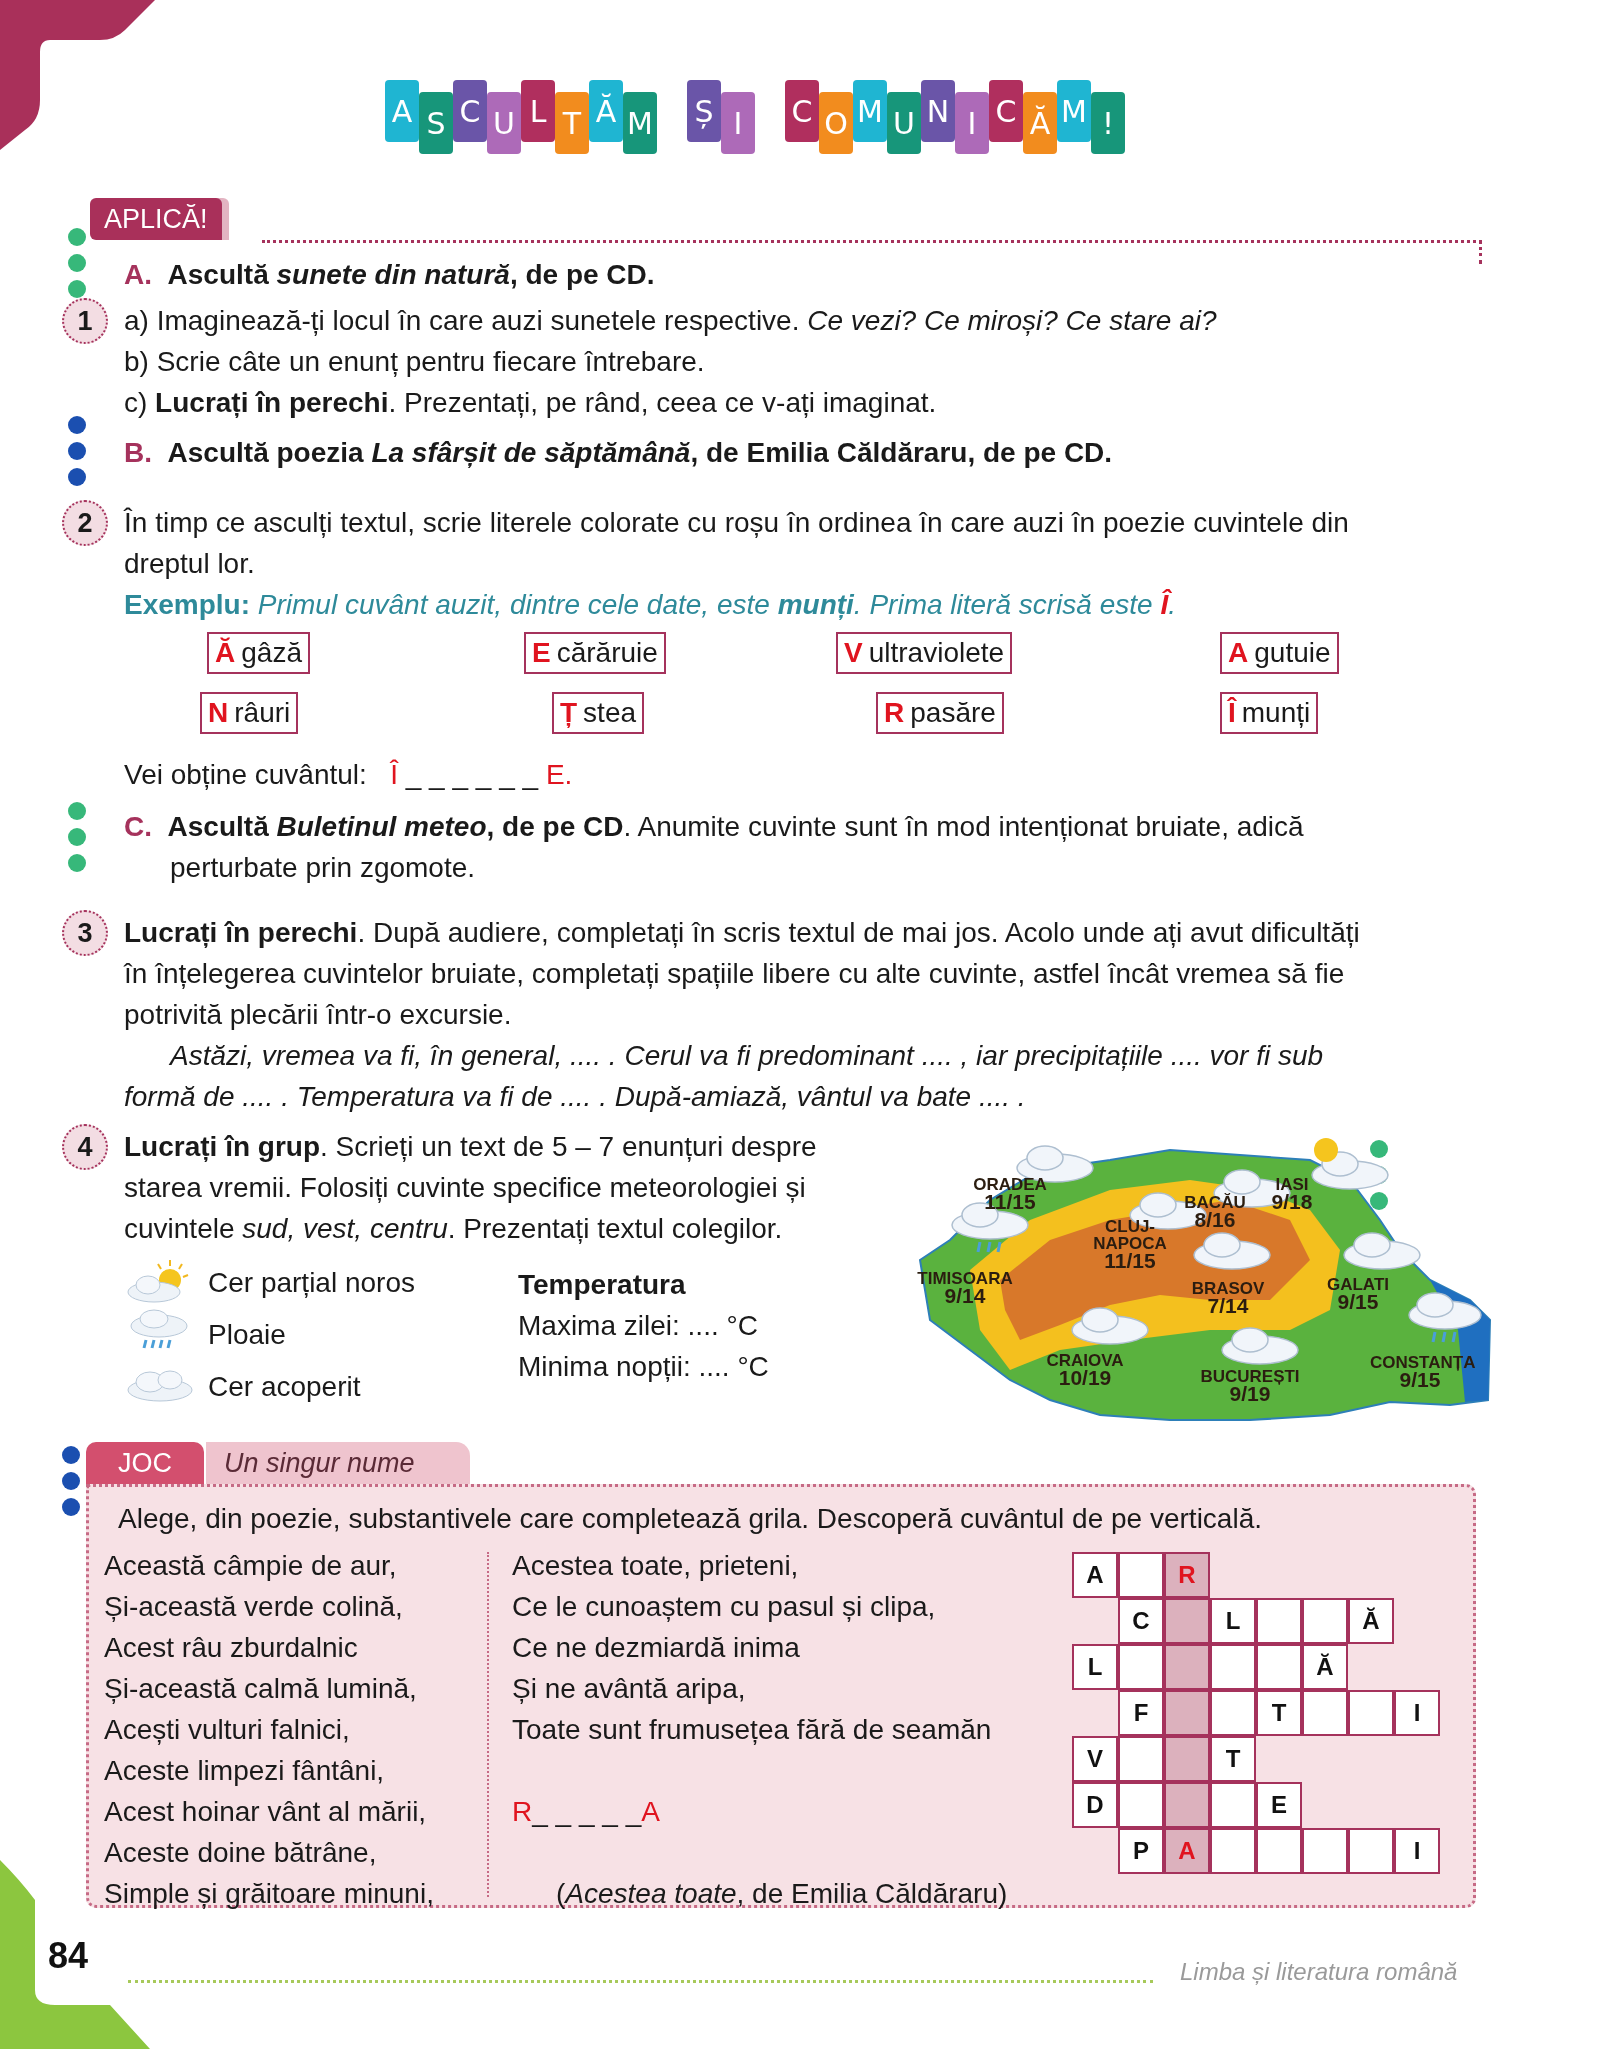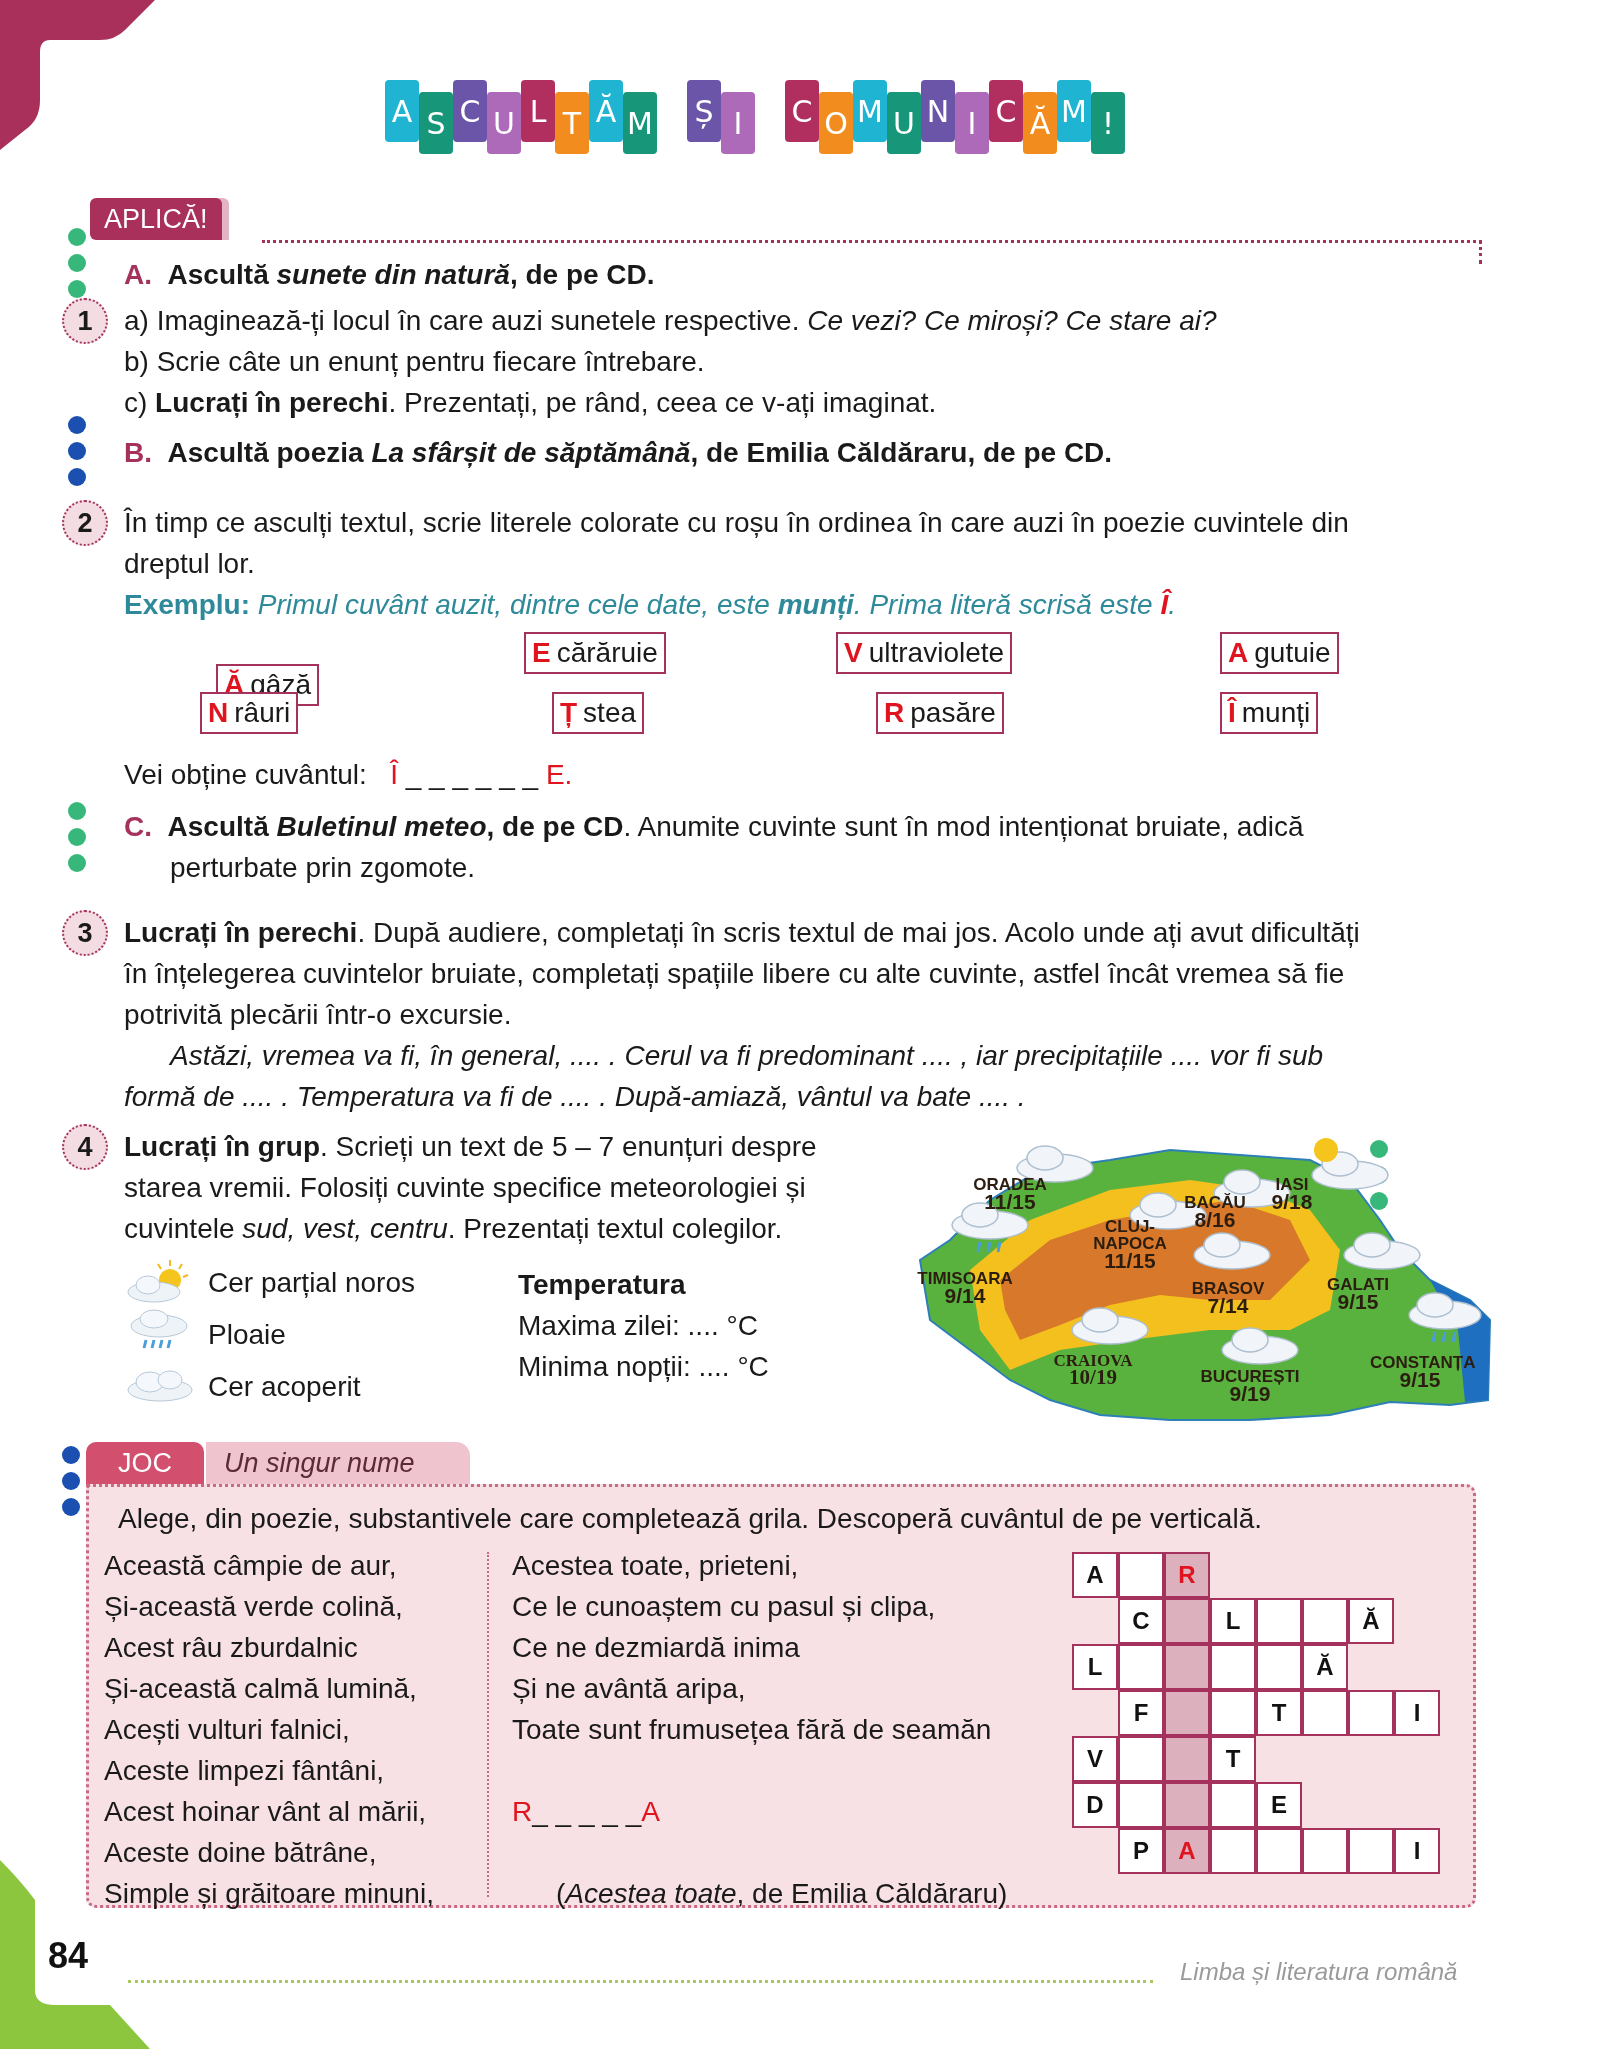--- a/index.html
+++ b/index.html
@@ -132,21 +132,21 @@
 </div>
 
 <div class="num-badge" style="left:62px; top:500px;">2</div>
 <div class="abs txt" style="left:124px; top:502px;">În timp ce asculți textul, scrie literele colorate cu roșu în ordinea în care auzi în poezie cuvintele din</div>
 <div class="abs txt" style="left:124px; top:543px;">dreptul lor.</div>
 <div class="abs txt" style="left:124px; top:584px;">
   <span class="teal b">Exemplu:</span><span class="teal i"> Primul cuvânt auzit, dintre cele date, este </span><span class="teal i b">munți</span><span class="teal i">. Prima literă scrisă este </span><span class="red i b">Î</span><span class="teal i">.</span>
 </div>
 
 <div id="word-boxes">
-    <div class="word-box" style="left: 216px; top: 632px; margin-top: 32px;"><span class="letter">Ă</span><span>gâză</span></div>
+    <div class="word-box" style="left: 207px; top: 632px;"><span class="letter">Ă</span><span>gâză</span></div>
     <div class="word-box" style="left: 524px; top: 632px;"><span class="letter">E</span><span>cărăruie</span></div>
     <div class="word-box" style="left: 836px; top: 632px;"><span class="letter">V</span><span>ultraviolete</span></div>
     <div class="word-box" style="left: 1220px; top: 632px;"><span class="letter">A</span><span>gutuie</span></div>
     <div class="word-box" style="left: 200px; top: 692px;"><span class="letter">N</span><span>râuri</span></div>
     <div class="word-box" style="left: 552px; top: 692px;"><span class="letter">Ț</span><span>stea</span></div>
     <div class="word-box" style="left: 876px; top: 692px;"><span class="letter">R</span><span>pasăre</span></div>
     <div class="word-box" style="left: 1220px; top: 692px;"><span class="letter">Î</span><span>munți</span></div>
   </div>
 
 <div class="abs txt" style="left:124px; top:754px;">
@@ -284,21 +284,21 @@
         <div class="temp">9/14</div>
       </div>
       <div class="city" style="left: 268px; top: 150px; width: 100px;">
         <div>BRASOV</div>
         <div class="temp">7/14</div>
       </div>
       <div class="city" style="left: 398px; top: 146px; width: 100px;">
         <div>GALATI</div>
         <div class="temp">9/15</div>
       </div>
-      <div class="city" style="left: 133px; top: 222px; width: 100px; font-family: Liberation Serif, serif;">
+      <div class="city" style="left: 125px; top: 222px; width: 100px;">
         <div>CRAIOVA</div>
         <div class="temp">10/19</div>
       </div>
       <div class="city" style="left: 290px; top: 238px; width: 100px;">
         <div>BUCUREȘTI</div>
         <div class="temp">9/19</div>
       </div>
       <div class="city" style="left: 460px; top: 224px; width: 100px;">
         <div>CONSTANȚA</div>
         <div class="temp">9/15</div>

